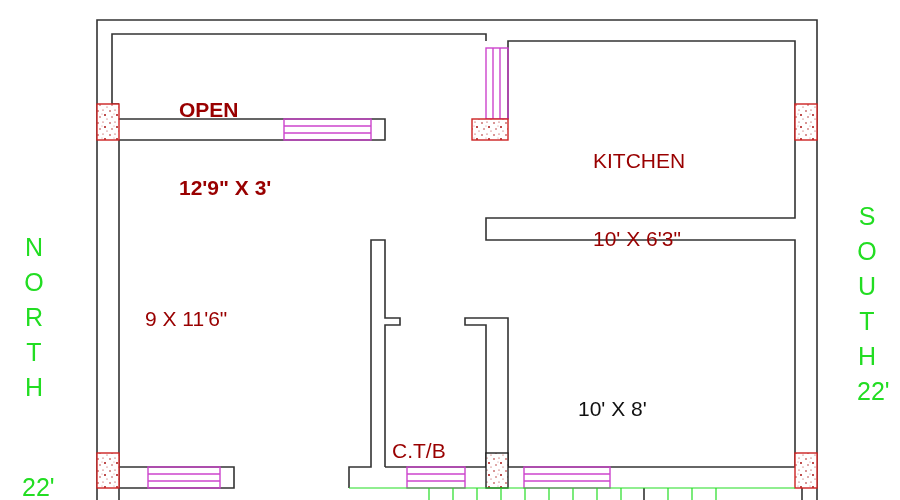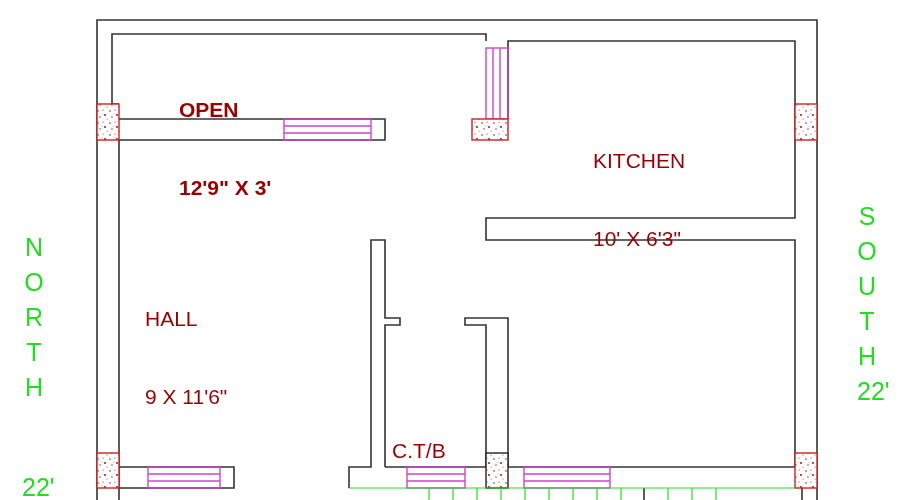--- a/index.html
+++ b/index.html
@@ -107,30 +107,30 @@
   <div>OPEN</div>
   <div>12'9" X 3'</div>
 </div>
 
 <div class="label room-label" style="left:585px; top:96px;margin-left:8px;">
   <div>KITCHEN</div>
   <div>10' X 6'3"</div>
 </div>
 
 <div class="label room-label" style="left:145px; top:254px;">
-  <div>HALL</div>
   <div>9 X 11'6"</div>
 </div>
 
 <div class="label room-label" style="left:392px; top:381px; line-height:28px;">
   <div>C.T/B</div>
   
 </div>
 
 <div class="label room-label black" style="left:578px; top:344px;">
+  <div>10' X 8'</div>
 </div>
 
 <div class="compass" style="left:18px; top:230px;">
   <span>N</span>
   <span>O</span>
   <span>R</span>
   <span>T</span>
   <span>H</span>
 </div>
 <div class="compass" style="left:22px; top:470px; width:auto;">

